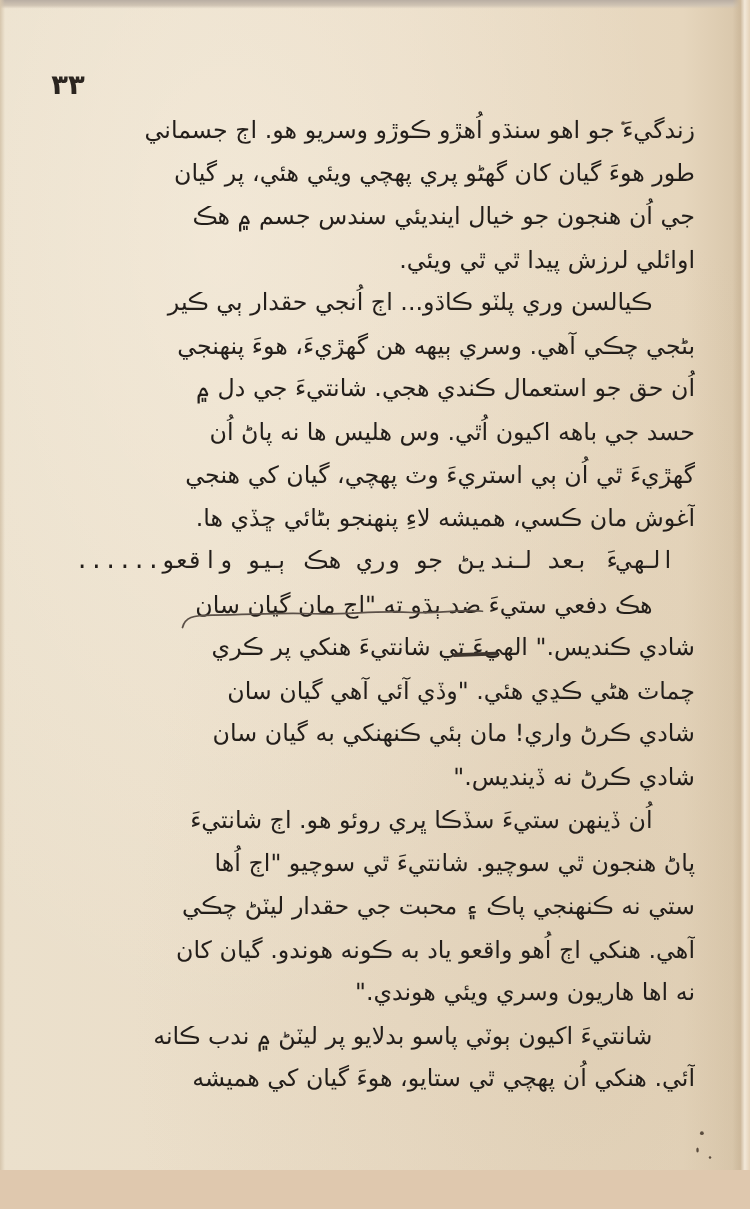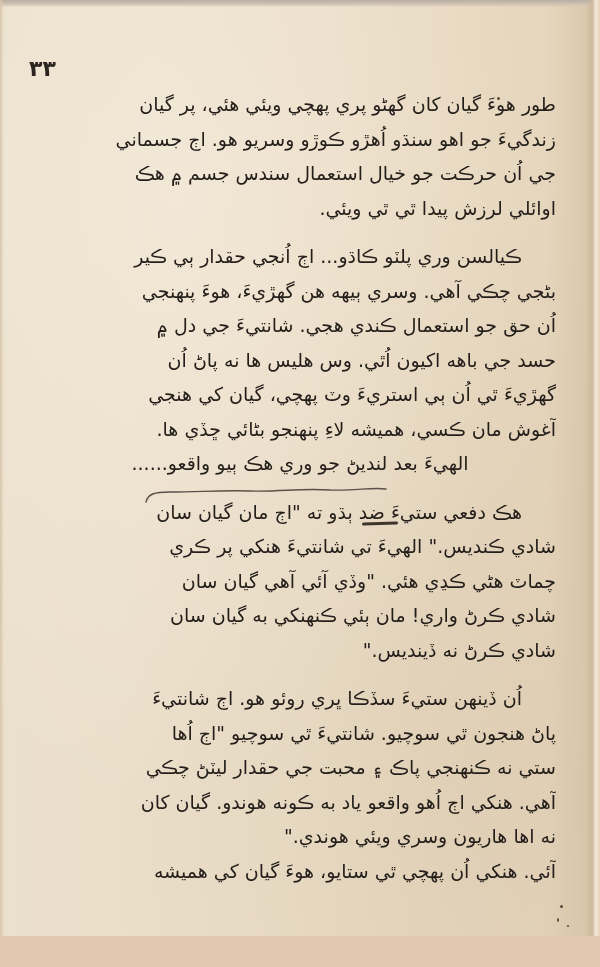--- a/index.html
+++ b/index.html
@@ -46,21 +46,21 @@
     .left-edge {
       position: absolute;
       left: 0;
       top: 0;
       width: 4px;
       height: 936px;
       background: linear-gradient(90deg, #d6c6ad, rgba(230,218,200,0));
     }
     .page-number {
       position: absolute;
-      left: 29px;
+      left: 41px;
       top: 56px;
       font-family: "DejaVu Sans", sans-serif;
       font-size: 22px;
       font-weight: bold;
       color: #2b2520;
       letter-spacing: -1px;
     }
     .text-block {
       position: absolute;
       left: 44px;
@@ -75,25 +75,25 @@
       color: #231e1a;
     }
     .line {
       display: block;
       height: 34.5px;
       white-space: nowrap;
       overflow: hidden;
     }
     .line.indent {
       padding-right: 34px;
-      margin-top: 14px;
     }
     .line.center {
       text-align: left;
       text-align-last: center;
+      font-family: Liberation Mono, monospace;
     }
     .line.short {
       text-align-last: right;
     }
     .pencil-wave {
       position: absolute;
       left: 140px;
       top: 484px;
       width: 250px;
       height: 20px;
@@ -131,23 +131,23 @@
 <div class="scan">
   <div class="page">
     <div class="top-strip"></div>
     <div class="left-edge"></div>
     <div class="right-edge"></div>
 
     <div class="page-number">٣٣</div>
 
     <div class="text-block">
 
+      <span class="line">زندگيءَ جو اهو سنڌو اُهڙو ڪوڙو وسريو هو. اڄ جسماني</span>
       <span class="line">طور هوءَ گيان کان گهڻو پري پهچي ويئي هئي، پر گيان</span>
-      <span class="line">زندگيءَ جو اهو سنڌو اُهڙو ڪوڙو وسريو هو. اڄ جسماني</span>
-      <span class="line">جي اُن حرڪت جو خيال استعمال سندس جسم ۾ هڪ</span>
+      <span class="line">جي اُن هنجون جو خيال اينديئي سندس جسم ۾ هڪ</span>
       <span class="line short">اوائلي لرزش پيدا ٿي ٿي ويئي.</span>
 
       <span class="line indent">ڪيالسن وري پلٽو ڪاڌو... اڄ اُنجي حقدار ٻي ڪير</span>
       <span class="line">بڻجي چڪي آهي. وسري ٻيهه هن گهڙيءَ، هوءَ پنهنجي</span>
       <span class="line">اُن حق جو استعمال ڪندي هجي. شانتيءَ جي دل ۾</span>
       <span class="line">حسد جي باهه اکيون اُٿي. وس هليس ها نه پاڻ اُن</span>
       <span class="line">گهڙيءَ ٿي اُن ٻي استريءَ وٽ پهچي، گيان کي هنجي</span>
       <span class="line">آغوش مان ڪسي، هميشه لاءِ پنهنجو بڻائي ڇڏي ها.</span>
 
       <span class="line center">الهيءَ بعد لنديڻ جو وري هڪ ٻيو واقعو......</span>
@@ -157,20 +157,21 @@
       <span class="line">چماٽ هڻي ڪڍي هئي. "وڏي آئي آهي گيان سان</span>
       <span class="line">شادي ڪرڻ واري! مان ٻئي ڪنهنکي به گيان سان</span>
       <span class="line short">شادي ڪرڻ نه ڏينديس."</span>
 
       <span class="line indent">اُن ڏينهن ستيءَ سڏڪا ڀري روئو هو. اڄ شانتيءَ</span>
       <span class="line">پاڻ هنجون ٿي سوچيو. شانتيءَ ٿي سوچيو "اڄ اُها</span>
       <span class="line">ستي نه ڪنهنجي پاڪ ۽ محبت جي حقدار ليٽڻ چڪي</span>
       <span class="line">آهي. هنکي اڄ اُهو واقعو ياد به ڪونه هوندو. گيان کان</span>
       <span class="line short">نه اها هاريون وسري ويئي هوندي."</span>
 
+      <span class="line indent">شانتيءَ اکيون ٻوٽي پاسو بدلايو پر ليٽڻ ۾ ندب ڪانه</span>
       <span class="line">آئي. هنکي اُن پهچي ٿي ستايو، هوءَ گيان کي هميشه</span>
     </div>
 
     <svg class="pencil-wave" viewBox="0 0 250 20" xmlns="http://www.w3.org/2000/svg">
       <path d="M6 18 C 8 10, 14 8, 30 8 C 60 8, 80 6, 110 7 C 140 8, 160 4, 190 6 C 215 7, 232 3, 246 5" fill="none" stroke="#5b5048" stroke-width="1.4" stroke-linecap="round"></path>
     </svg>
     <div class="pencil-underline"></div>
 
     <div class="speck" style="left:497px; top:97px;"></div>
     <div class="speck" style="left:560px; top:905px;"></div>

